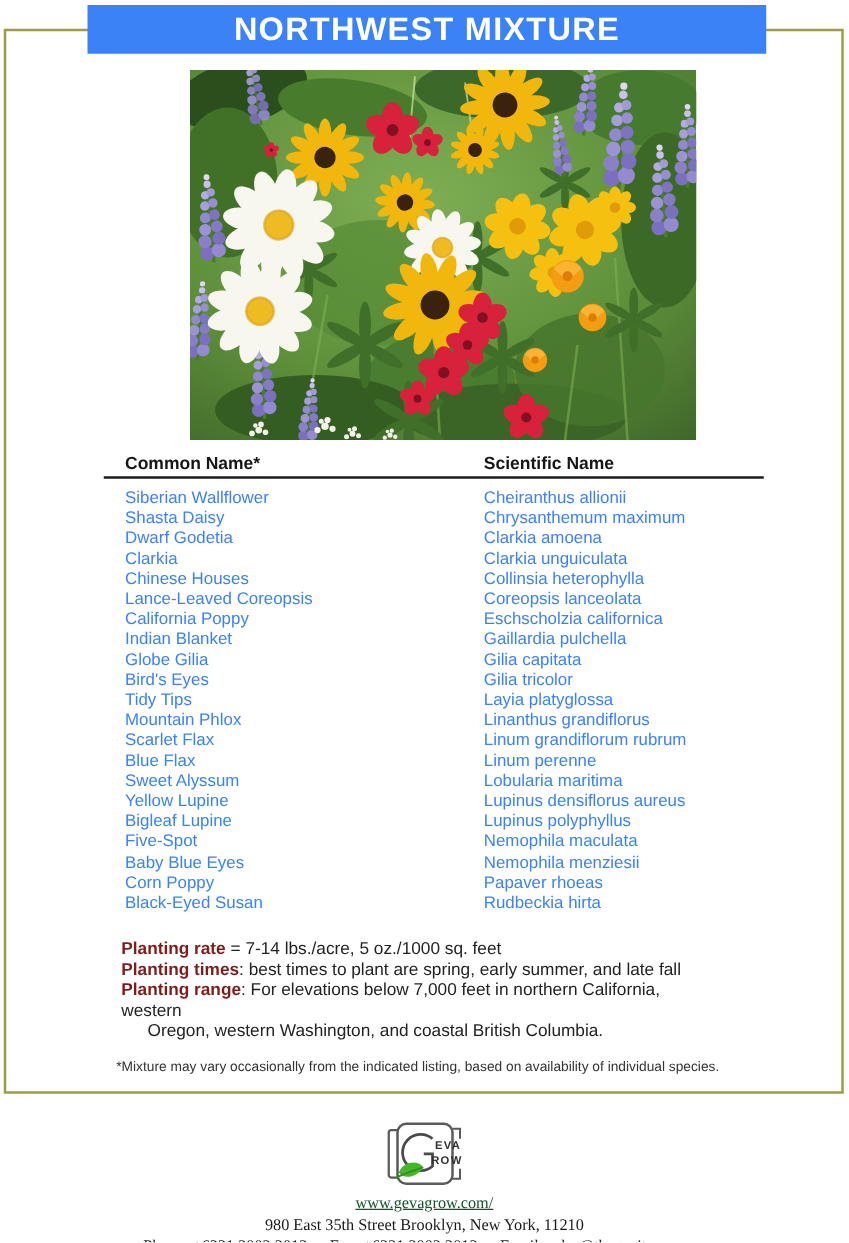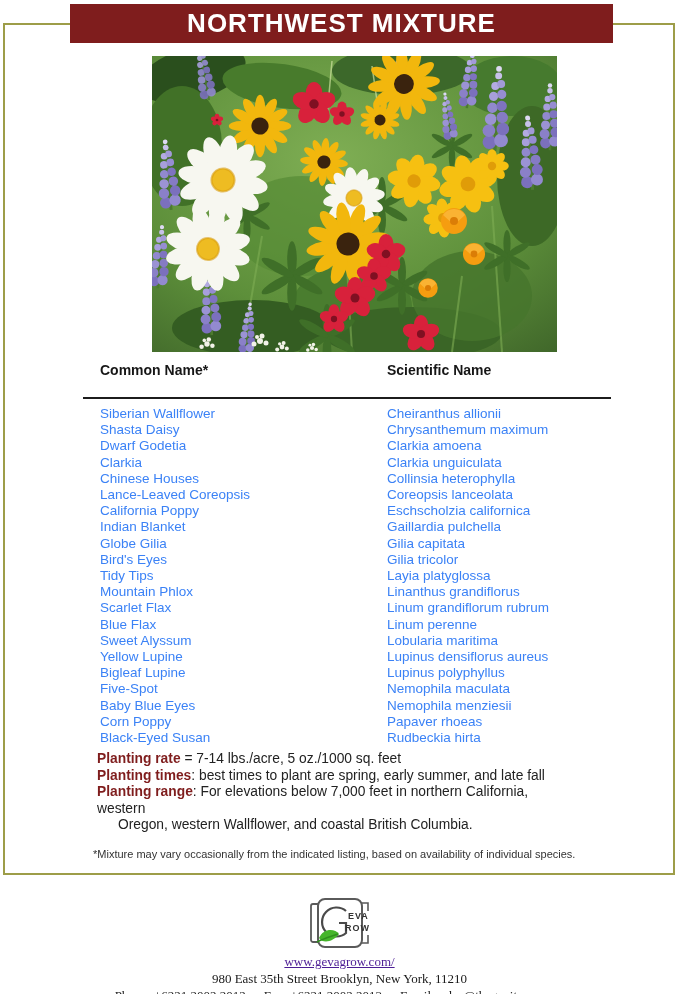--- a/index.html
+++ b/index.html
@@ -1,41 +1,41 @@
 <!DOCTYPE html>
 <html><head>
 <meta charset="utf-8">
 <style>
   html,body{margin:0;padding:0;background:#fff;}
   .page{position:relative;width:679px;height:994px;background:#ffffff;overflow:hidden;
         font-family:"Liberation Sans",sans-serif;color:#2e2e2e;}
   .frame{position:absolute;left:3px;top:23px;width:668px;height:848px;border:2px solid #9d9d48;}
-  .banner{position:absolute;left:70px;top:4px;width:543px;height:39px;background:#7f1d1d;
+  .banner{position:absolute;left:70px;top:4px;width:543px;height:39px;background:#3b82f6;
           display:flex;align-items:center;justify-content:center;}
   .banner h1{margin:0;font-size:26px;font-weight:bold;color:#ffffff;letter-spacing:1px;}
   .photo{position:absolute;left:152px;top:56px;width:405px;height:296px;}
   
   .species{position:absolute;left:83px;top:362px;width:528px;}
-  .thead{display:flex;font-weight:bold;font-size:14px;color:#161616;padding-bottom:19px;
+  .thead{display:flex;font-weight:bold;font-size:14px;color:#161616;padding-bottom:3px;
          border-bottom:2px solid #1c1c1c;}
   .c1{width:287px;padding-left:17px;box-sizing:border-box;}
   .c2{flex:1;padding-left:17px;}
   .rows{margin-top:7px;font-size:13.5px;line-height:16.2px;color:#3b82f6;}
   .row{display:flex;}
   
   .planting{position:absolute;left:97px;top:751px;width:532px;font-size:13.8px;
             line-height:16.6px;color:#222;}
   .planting b{font-weight:bold;color:#7f1d1d;}
   .indent{padding-left:21px;}
   .footnote{position:absolute;left:93px;top:848px;font-size:11px;color:#333;text-align:center;}
   
   .footer{position:absolute;left:0;top:894px;width:100%;text-align:center;
           font-family:"Liberation Serif",serif;color:#1a1a1a;}
   .logo{display:block;margin:0 auto;}
-  .weblink{color:#4c1d95;font-size:13px;text-decoration:underline;display:inline-block;margin-top:2px;}
+  .weblink{color:#14532d;font-size:13px;text-decoration:underline;display:inline-block;margin-top:2px;}
   .address{font-size:13px;margin-top:1px;}
   .contact{font-size:13px;margin-top:1px;display:flex;justify-content:center;gap:18px;}
 </style>
 </head>
 <body>
 
 <div class="page">
 
   <div class="frame"></div>
 
@@ -323,21 +323,21 @@
           <span class="c2">Rudbeckia hirta</span>
         </div>
       </div>
   </div>
 
   <div class="planting">
     <div><b>Planting rate</b><span> = 7-14 lbs./acre, 5 oz./1000 sq. feet</span></div>
     <div><b>Planting times</b><span>: best times to plant are spring, early summer, and late fall</span></div>
     <div><b>Planting range</b><span>: For elevations below 7,000 feet in northern California,</span></div>
     <div>western</div>
-    <div class="indent">Oregon, western Wallflower, and coastal British Columbia.</div>
+    <div class="indent">Oregon, western Washington, and coastal British Columbia.</div>
   </div>
 
   <div class="footnote">*Mixture may vary occasionally from the indicated listing, based on availability of individual species.</div>
 
   <div class="footer">
     <svg class="logo" width="68" height="58" viewBox="0 0 68 58">
       <rect x="5" y="10" width="9" height="38" rx="2" fill="#ffffff" stroke="#5a5a5a" stroke-width="1.8"></rect>
       <rect x="12" y="5" width="44" height="48" rx="7" fill="#ffffff" stroke="#5a5a5a" stroke-width="2"></rect>
       <path d="M56 9 h6 v8" fill="none" stroke="#5a5a5a" stroke-width="1.6"></path>
       <path d="M56 49 h6 v-8" fill="none" stroke="#5a5a5a" stroke-width="1.6"></path>

